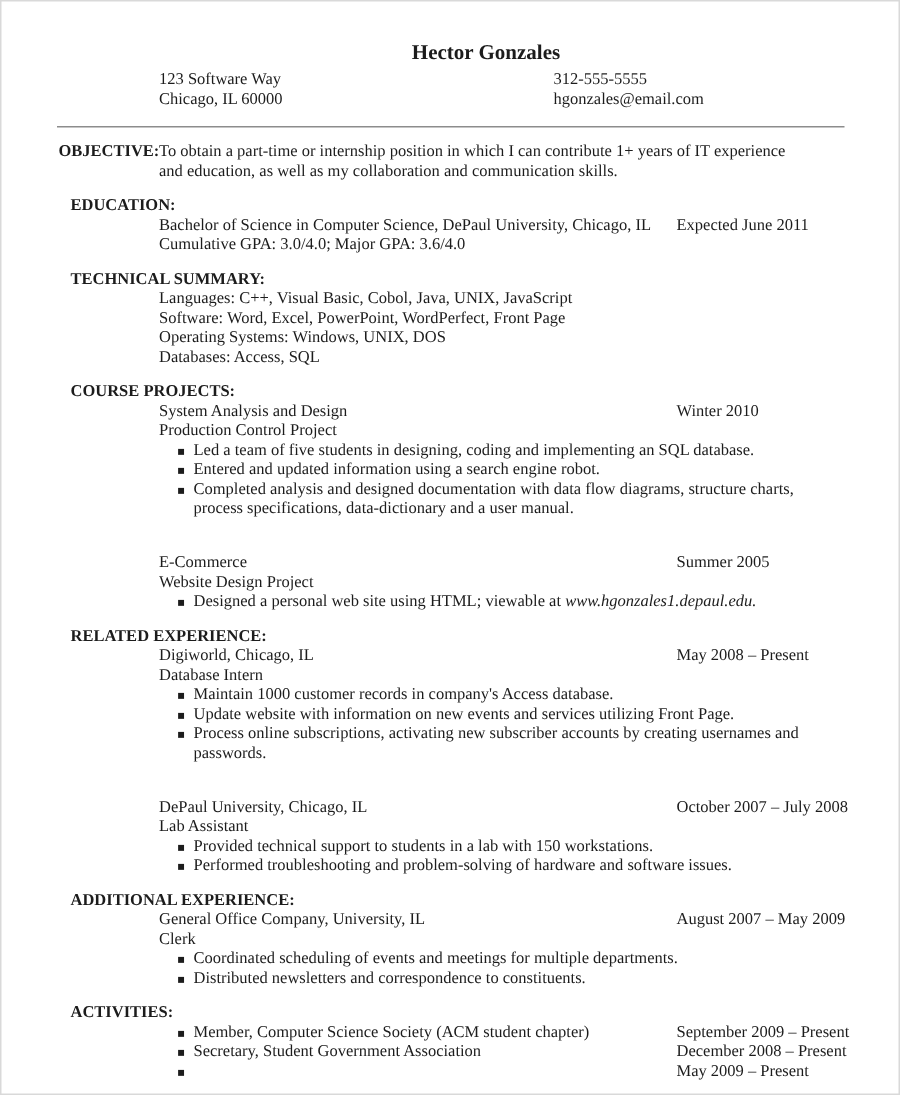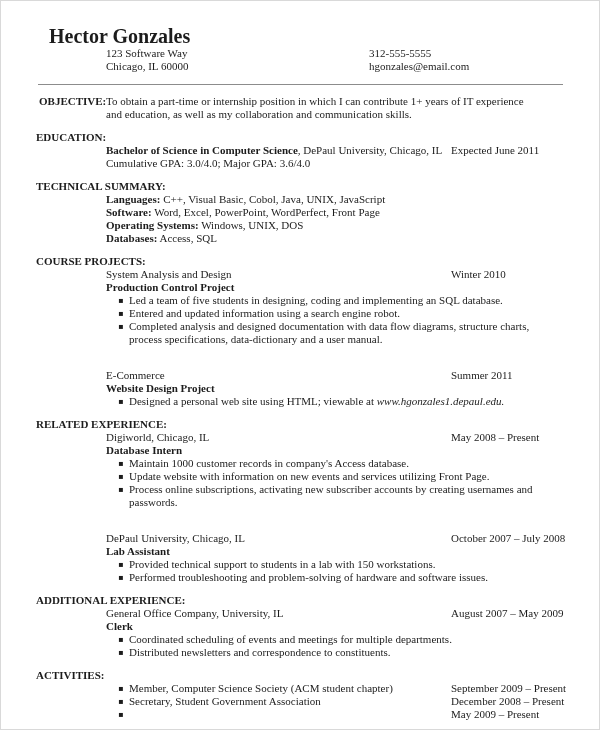--- a/index.html
+++ b/index.html
@@ -11,42 +11,42 @@
     background: #ffffff;
     border: 1px solid #d9d9d9;
     font-family: "Liberation Serif", "DejaVu Serif", serif;
     font-size: 11px;
     line-height: 13px;
     color: #1c1c1c;
     overflow: hidden;
   }
   .name {
     margin-top: 26px;
-    text-align: left;
+    text-align: center;
     font-weight: bold;
-    font-size: 20px;
+    font-size: 14px;
     line-height: 18px;
     margin-left: 48px;
   }
   .contact { position: relative; height: 28px; margin-top: 2px; }
   .contact .left  { position: absolute; left: 105px; top: 0; }
   .contact .right { position: absolute; left: 368px; top: 0; }
   .rule {
     border: none;
     border-top: 1px solid #8c8c8c;
     margin: 9px 36px 0 37px;
   }
   .section { margin-top: 10px; }
   .entry + .entry { margin-top: 23px; }
-  .sec-head { padding-left: 35px; font-weight: bold; }
+  .sec-head { padding-left: 46px; font-weight: bold; }
   .labeled { position: relative; padding-left: 105px; padding-right: 64px; }
   .sec-label { position: absolute; left: 38px; top: 0; font-weight: bold; }
   .row { position: relative; padding-left: 105px; padding-right: 40px; }
   .date { position: absolute; left: 450px; top: 0; white-space: nowrap; padding: 0; }
-  .b { font-weight: bold; }
+  .b { font-weight: normal; }
   .i { font-style: italic; }
   .blt { position: relative; padding-left: 128px; padding-right: 40px; }
   .blt .glyph {
     position: absolute; left: 117px; top: 0;
     font-size: 8px; line-height: 13px;
     font-family: "DejaVu Sans", sans-serif;
   }
 </style>
 </head>
 <body>
@@ -106,21 +106,21 @@
       </div>
       <div class="row b">Production Control Project</div>
       <div class="blt"><span class="glyph">▪</span><span>Led a team of five students in designing, coding and implementing an SQL database.</span></div>
       <div class="blt"><span class="glyph">▪</span><span>Entered and updated information using a search engine robot.</span></div>
       <div class="blt"><span class="glyph">▪</span><span>Completed analysis and designed documentation with data flow diagrams, structure charts, process specifications, data-dictionary and a user manual.</span></div>
     </div>
 
     <div class="entry">
       <div class="row">
         <span>E-Commerce</span>
-        <span class="date">Summer 2011</span>
+        <span class="date">Summer 2005</span>
       </div>
       <div class="row b">Website Design Project</div>
       <div class="blt"><span class="glyph">▪</span><span><span>Designed a personal web site using HTML; viewable at </span><span class="i">www.hgonzales1.depaul.edu.</span></span></div>
     </div>
   </div>
 
   <div class="section">
     <div class="sec-head">RELATED EXPERIENCE:</div>
 
     <div class="entry">

